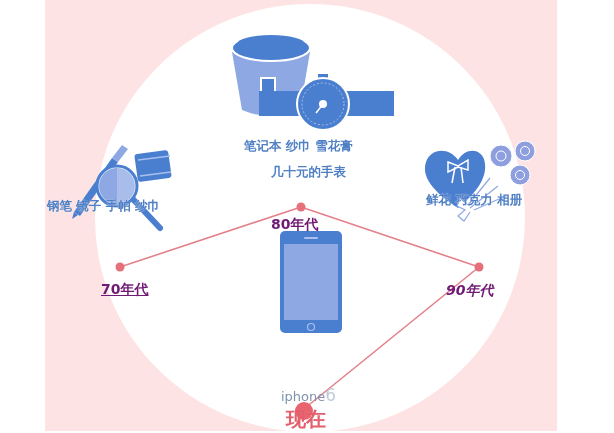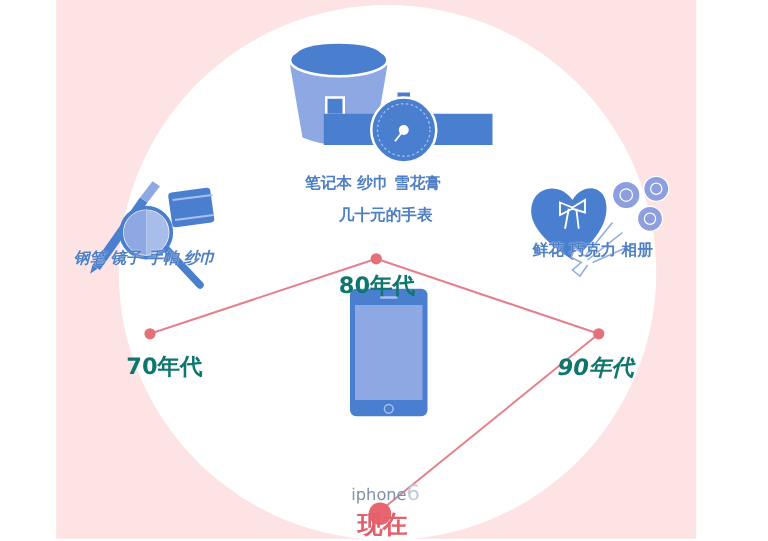--- a/index.html
+++ b/index.html
@@ -2,21 +2,21 @@
 <html><head>
 <meta charset="utf-8">
 <style>
   html, body { margin:0; padding:0; background:#ffffff; }
   body { width:614px; height:433px; position:relative; overflow:hidden; font-family:"DejaVu Sans", sans-serif; }
   .frame { position:absolute; left:45px; top:0; width:512px; height:431px; background:#fde3e3; }
   .circle { position:absolute; left:95px; top:4px; width:430px; height:428px; border-radius:50%; background:#ffffff; }
   svg.layer { position:absolute; left:0; top:0; }
   .lbl { position:absolute; white-space:nowrap; }
   .items { color:#4f7fc4; font-size:12.5px; font-weight:bold; text-shadow:0 0 1px #fff; }
-  .era { color:#0f766e; font-size:18px; font-weight:bold; }
+  .era { color:#701a75; font-size:14px; font-weight:bold; }
   .now { color:#e2606c; font-size:20px; font-weight:bold; }
   .iphone { color:#7f92ab; font-size:13px;margin-top:47px; }
   .iphone .six { color:#c0cbd8; font-size:17px; font-weight:normal; }
 </style>
 </head>
 <body>
 
 <div class="frame"></div>
 <div class="circle"></div>
 
@@ -83,22 +83,22 @@
   </g>
 
   <g>
     <rect x="280" y="231" width="62" height="102" rx="5" fill="#4a7fd0"></rect>
     <rect x="284" y="244" width="54" height="76" fill="#8ea8e4"></rect>
     <rect x="304" y="237" width="14" height="2" rx="1" fill="#a9c0ef"></rect>
     <circle cx="311" cy="327" r="3.5" fill="none" stroke="#a9c0ef" stroke-width="1.2"></circle>
   </g>
 </svg>
 
-<div class="lbl items" style="left:59px; top:198px;font-style:italic;">钢笔 镜子 手帕 纱巾</div>
-<div class="lbl era" style="left:101px; top:281px;">70年代</div>
+<div class="lbl items" style="left:47px; top:198px;">钢笔 镜子 手帕 纱巾</div>
+<div class="lbl era" style="left:101px; top:281px;text-decoration:underline;">70年代</div>
 
 <div class="lbl items" style="left:244px; top:138px;">笔记本 纱巾 雪花膏</div>
 <div class="lbl items" style="left:271px; top:164px;">几十元的手表</div>
 <div class="lbl era" style="left:271px; top:216px;">80年代</div>
 
 <div class="lbl items" style="left:426px; top:192px;">鲜花 巧克力 相册</div>
 <div class="lbl era" style="left:446px; top:282px;font-style:italic;">90年代</div>
 
 <div class="lbl iphone" style="left:281px; top:338px;"><span>iphone</span><span class="six">6</span></div>
 <div class="lbl now" style="left:286px; top:382px;margin-top:24px;">现在</div>

